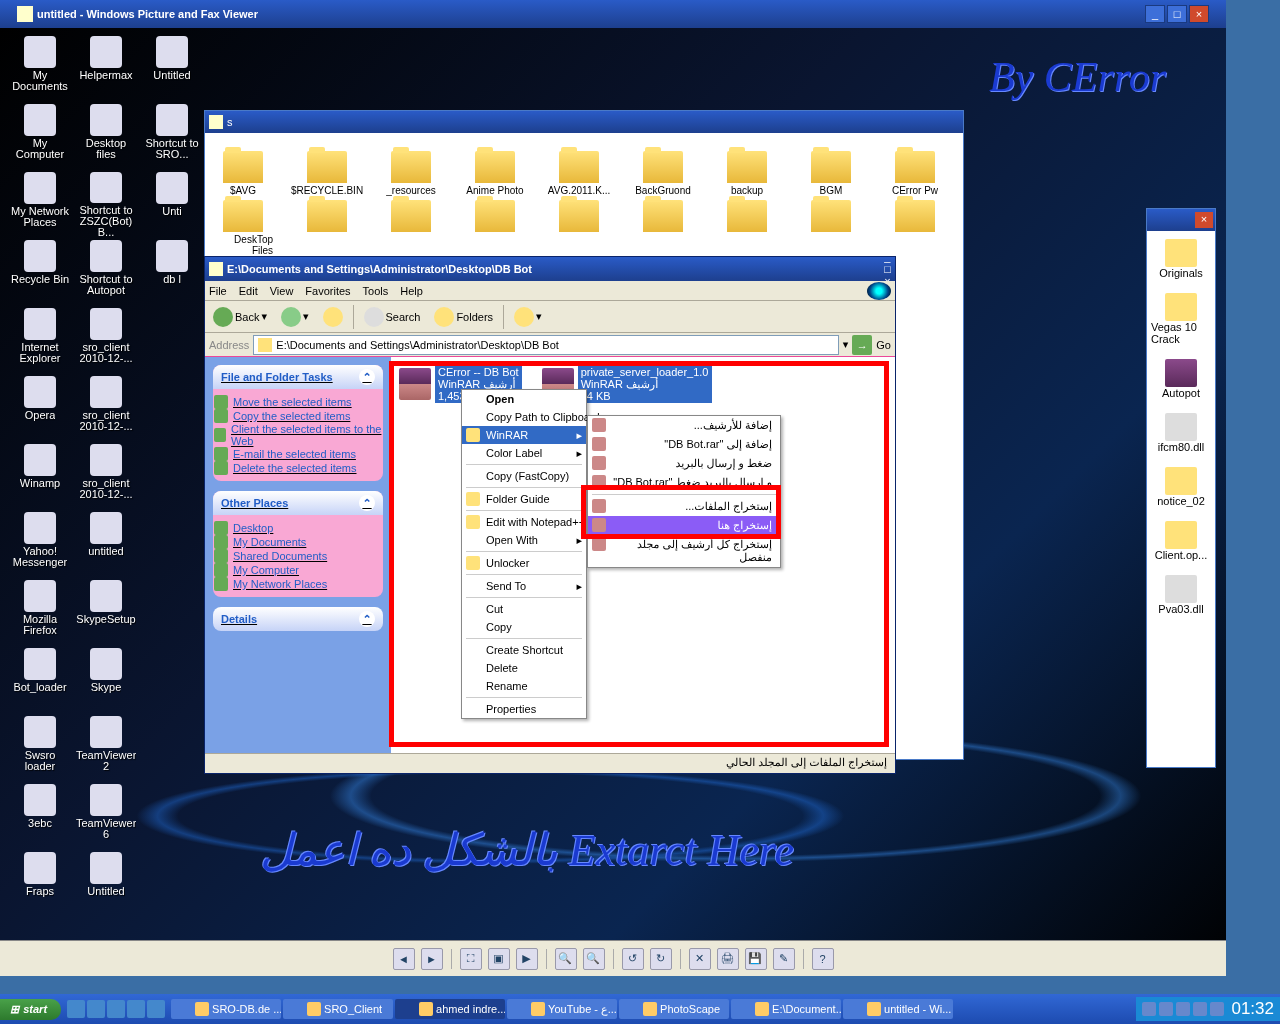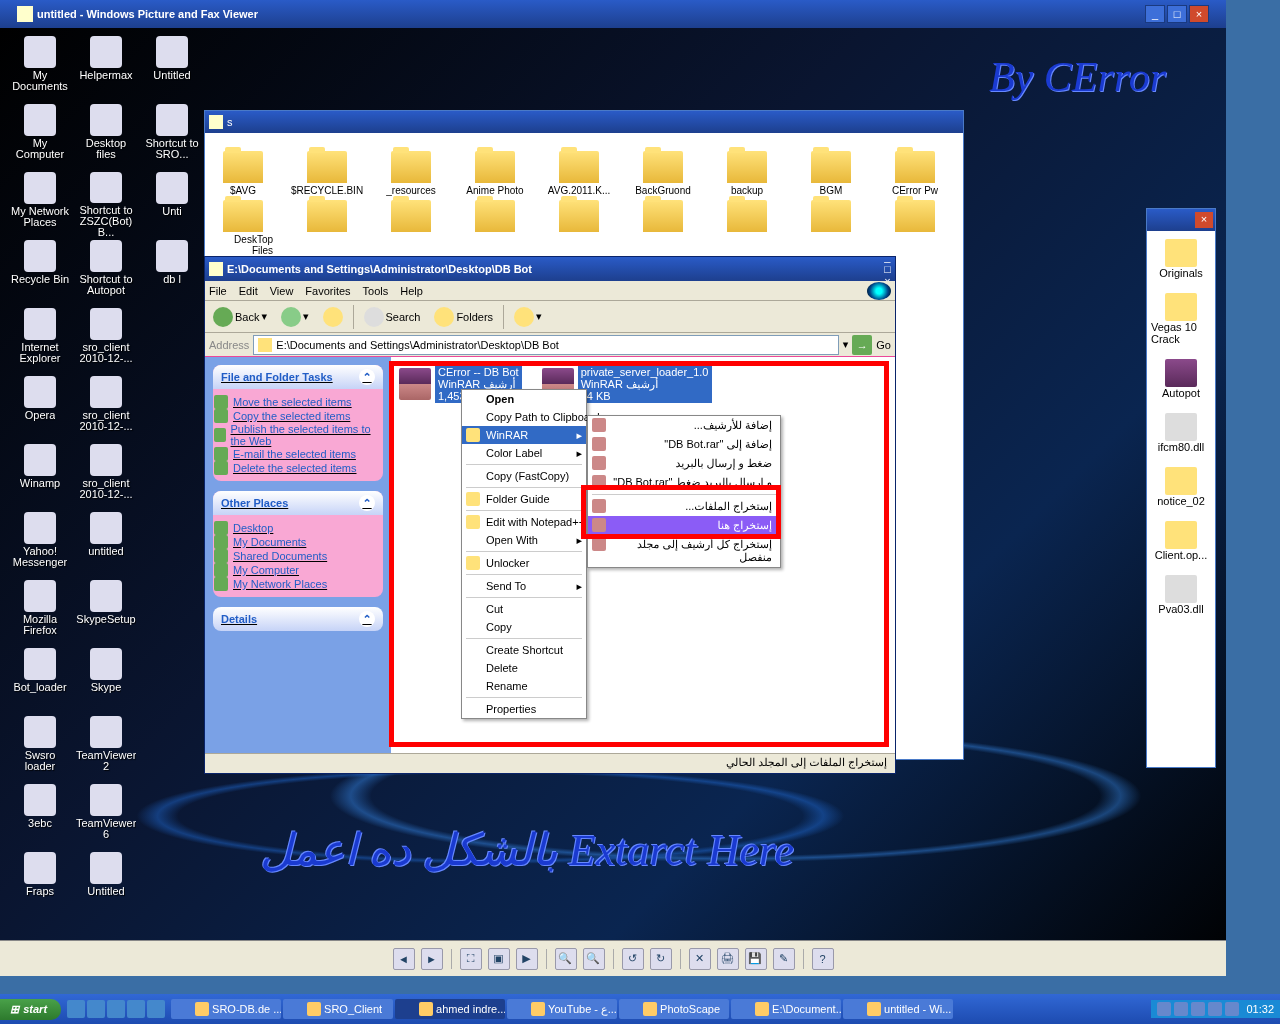--- a/index.html
+++ b/index.html
@@ -101,21 +101,21 @@
 .outer-taskbar { position:absolute; bottom:0; left:0; width:1280px; height:30px; background:linear-gradient(#3168d5,#1d4bb0); display:flex; align-items:center; }
 .outer-taskbar .startbtn { background:linear-gradient(#49a149,#2d7a2d); color:#fff; font-style:italic; font-weight:bold; padding:4px 14px 4px 10px; border-radius:0 10px 10px 0; cursor:pointer; }
 .outer-taskbar .ql { display:flex; gap:2px; margin:0 6px; }
 .outer-taskbar .ql .qi { width:18px; height:18px; background:#48c; border-radius:2px; cursor:pointer; }
 .outer-taskbar .tasks { display:flex; gap:2px; flex:1; overflow:hidden; }
 .outer-taskbar .task { background:#4a7ad7; color:#fff; padding:3px 24px; border-radius:2px; width:110px; overflow:hidden; white-space:nowrap; text-overflow:ellipsis; cursor:pointer; display:flex; align-items:center; gap:3px; }
 .outer-taskbar .task.active { background:#1d3f8e; }
 .outer-taskbar .task .tico { width:14px; height:14px; background:#fc6; border-radius:2px; flex-shrink:0; }
 .outer-taskbar .tray { background:#1a8ad5; padding:2px 6px; display:flex; align-items:center; gap:3px; color:#fff; }
 .outer-taskbar .tray .tri { width:14px; height:14px; background:#68c; border-radius:2px; }
-.outer-taskbar .tray .clock { margin-left:4px; font-size:11px; }
+.outer-taskbar .tray .clock { margin-left:4px; font-size:17px; }
 </style>
 </head>
 <body>
 
 <div class="viewer-window">
   <div class="viewer-titlebar">
     <div class="icon"></div>
     <div class="title">untitled - Windows Picture and Fax Viewer</div>
     <div class="winbtns">
       <div class="winbtn">_</div>
@@ -443,21 +443,21 @@
                 <div class="pitem">
                   <div class="pico"></div>
                   <span>Move the selected items</span>
                 </div>
                 <div class="pitem">
                   <div class="pico"></div>
                   <span>Copy the selected items</span>
                 </div>
                 <div class="pitem">
                   <div class="pico"></div>
-                  <span>Publish the selected items to the Web</span>
+                  <span>Client the selected items to the Web</span>
                 </div>
                 <div class="pitem">
                   <div class="pico"></div>
                   <span>E-mail the selected items</span>
                 </div>
                 <div class="pitem">
                   <div class="pico"></div>
                   <span>Delete the selected items</span>
                 </div>
               </div>

